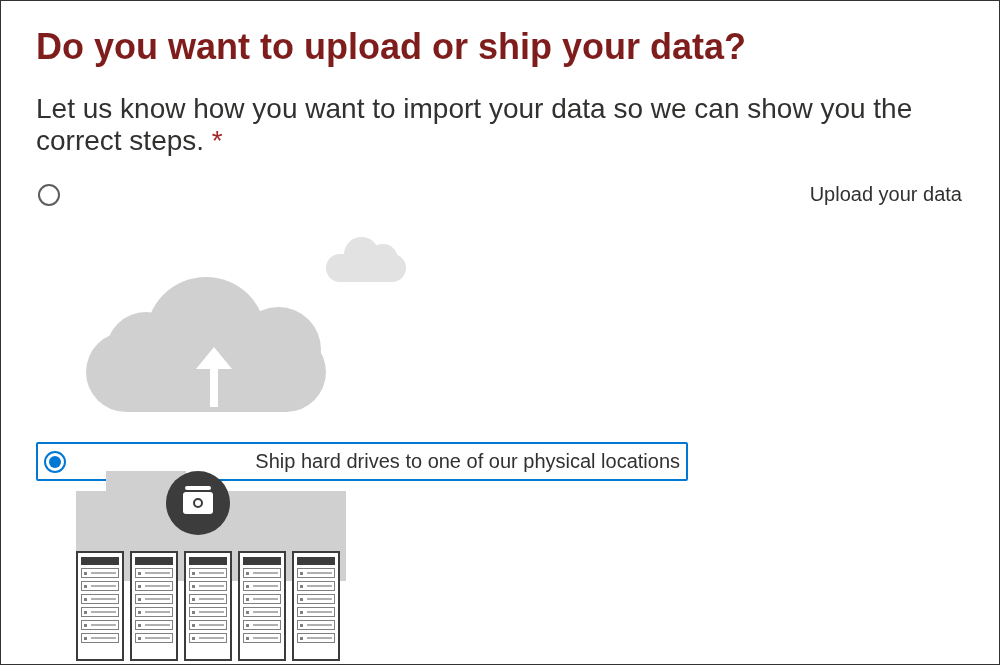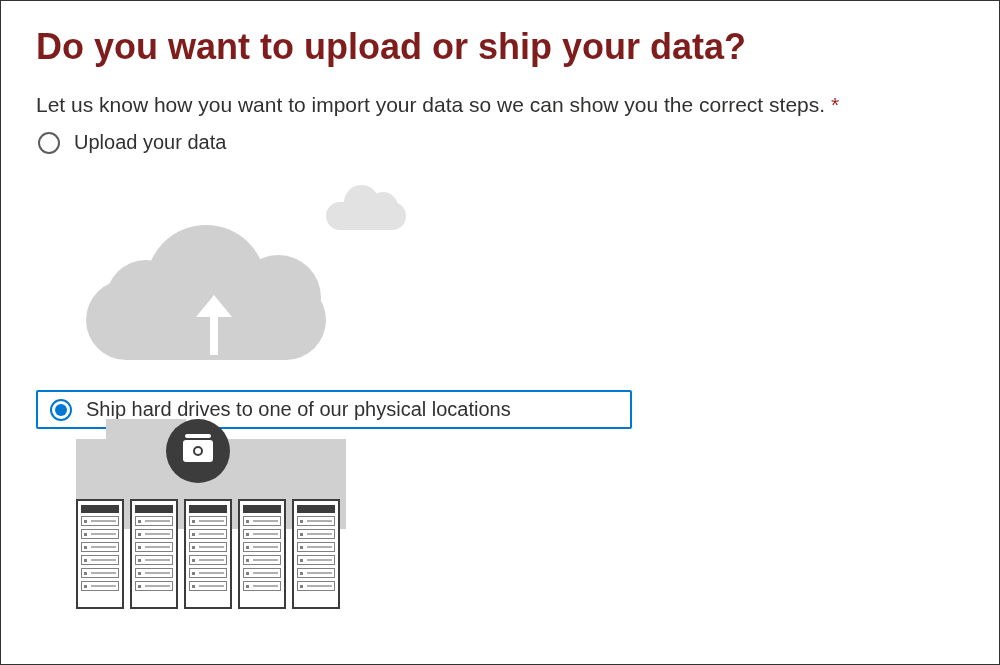--- a/index.html
+++ b/index.html
@@ -12,37 +12,38 @@
       padding: 25px 35px;
       color: #323130;
     }
     .title {
       font-size: 36px;
       font-weight: 700;
       color: #7f1d1d;
       margin-bottom: 25px;
     }
     .subtitle {
-      font-size: 21px;
+      font-size: 28px;
       color: #323130;
-      margin-bottom: 8px;
+      margin-bottom: 20px;
     }
     .required { color: #a4262c; }
     .option-row {
       display: flex;
       align-items: center;
       gap: 14px;
       padding: 6px 2px;
       margin-bottom: 4px;
+      justify-content: space-between;
     }
     .option-row.selected {
       border: 2px solid #0078d4;
       border-radius: 2px;
-      padding: 6px 12px;
-      width: 596px;
+      padding: 6px 6px;
+      width: 652px;
     }
     .radio {
       width: 22px;
       height: 22px;
       border: 2px solid #605e5c;
       border-radius: 50%;
       display: inline-flex;
       align-items: center;
       justify-content: center;
       flex-shrink: 0;

